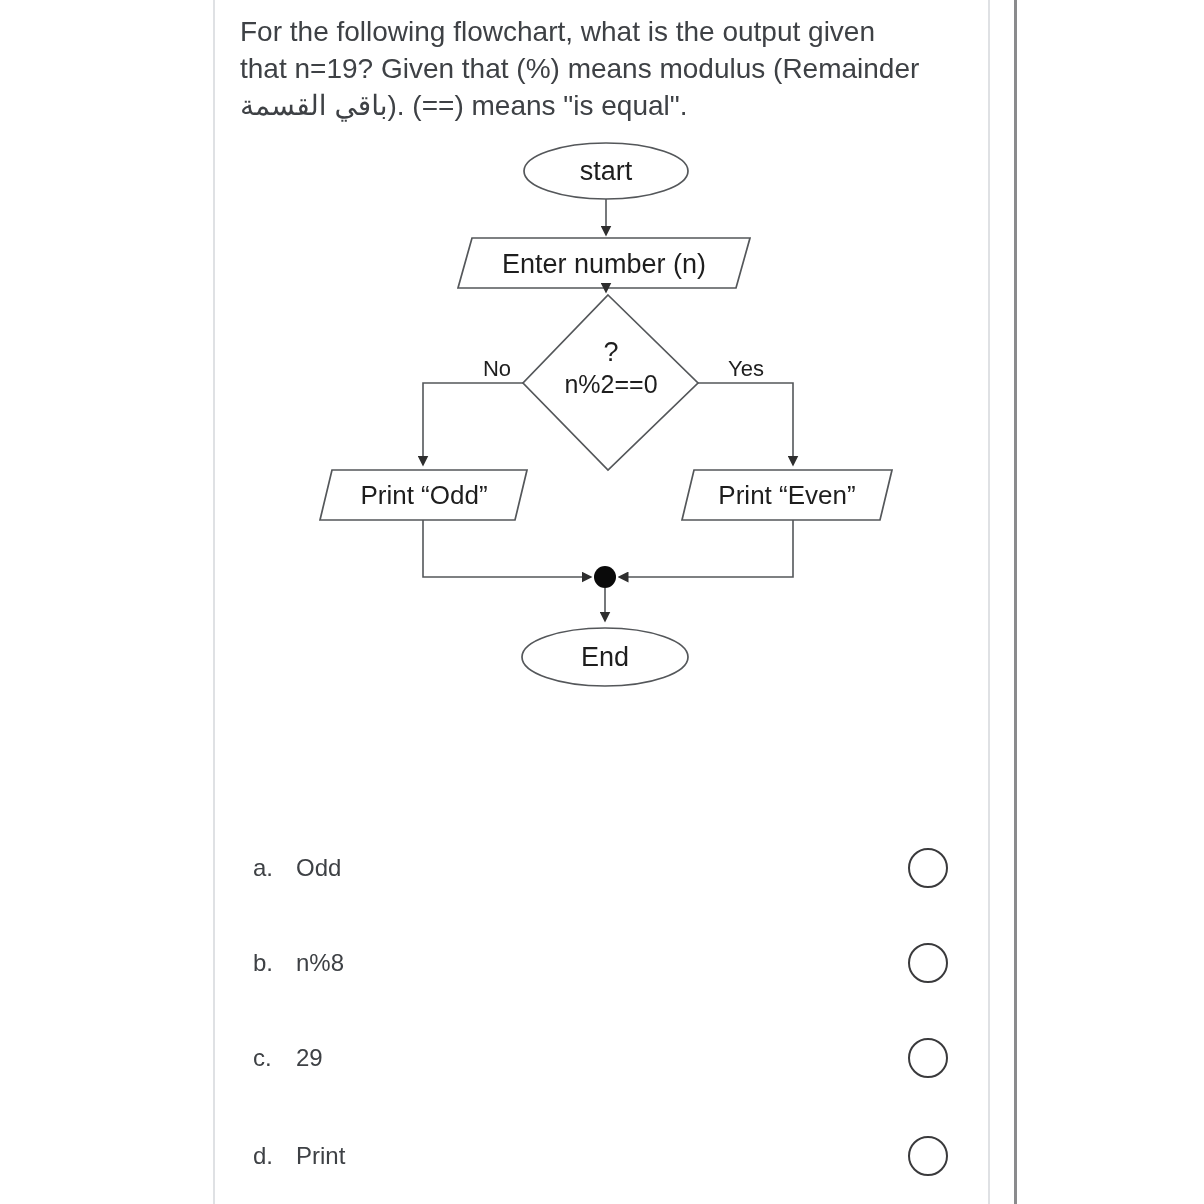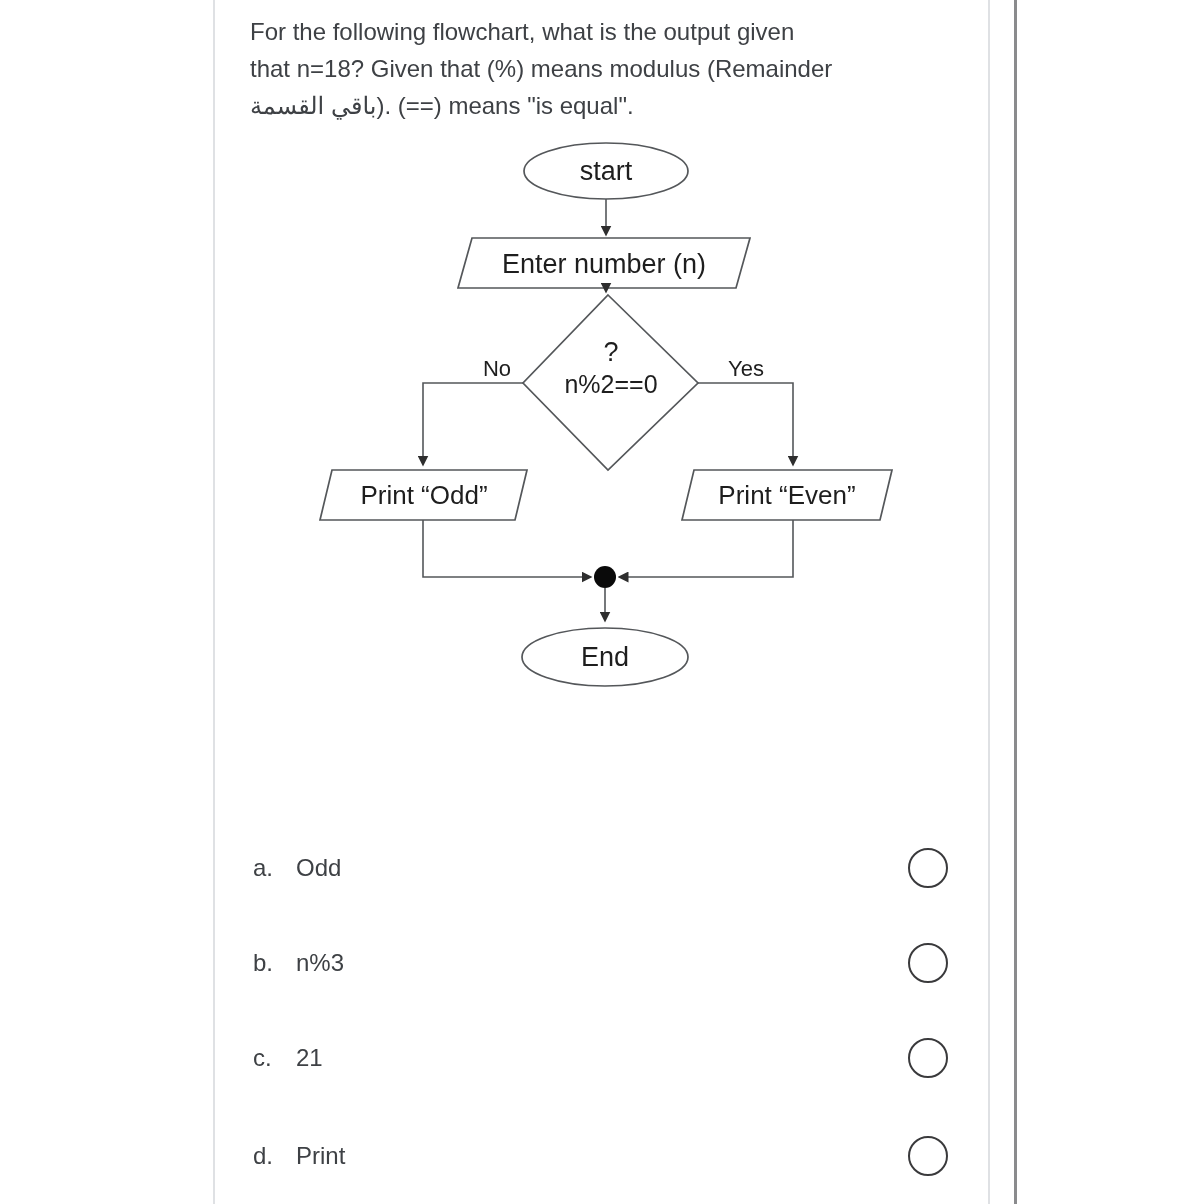--- a/index.html
+++ b/index.html
@@ -10,22 +10,22 @@
   html,body{background:#fff;}
   .page{
     position:relative;width:1204px;height:1204px;background:var(--page-bg);
     font-family:"Liberation Sans", sans-serif;color:var(--text);overflow:hidden;
   }
   .vline{position:absolute;top:0;height:1204px;}
   .vline.left{left:213px;width:2px;background:var(--border);}
   .vline.right{left:988px;width:2px;background:var(--border);}
   .vline.divider{left:1014px;width:3px;background:var(--divider);}
   .question{
-    position:absolute;left:250px;top:13px;width:708px;
-    font-size:24px;line-height:37px;color:var(--text);
+    position:absolute;left:240px;top:13px;width:708px;
+    font-size:28px;line-height:37px;color:var(--text);
   }
   .flowchart{position:absolute;left:300px;top:140px;width:620px;height:560px;}
   .flowchart .shape{fill:#ffffff;stroke:var(--flow-stroke);stroke-width:1.7;}
   .flowchart .edge{fill:none;stroke:var(--flow-stroke);stroke-width:1.6;}
   .flowchart .arrowhead{fill:#2E2E2E;}
   .flowchart .dot{fill:#0A0A0A;stroke:none;}
   .flowchart text{
     font-family:"Liberation Sans", sans-serif;fill:var(--flow-text);
     text-anchor:middle;
   }
@@ -49,21 +49,21 @@
 <body>
 
 <div class="page">
 
   <div class="vline left"></div>
   <div class="vline right"></div>
   <div class="vline divider"></div>
 
   <div class="question">
     <div>For the following flowchart, what is the output given</div>
-    <div>that n=18? Given that (%) means modulus (Remainder</div>
+    <div>that n=19? Given that (%) means modulus (Remainder</div>
     <div>باقي القسمة). (==) means "is equal".</div>
   </div>
 
   <svg class="flowchart" viewBox="300 140 620 560">
     <defs>
       <marker id="arr" markerUnits="userSpaceOnUse" markerWidth="11" markerHeight="11" refX="8.5" refY="5.5" orient="auto-start-reverse">
         <path class="arrowhead" d="M0,0 L11,5.5 L0,11 Z"></path>
       </marker>
     </defs>
 
@@ -104,27 +104,27 @@
   </svg>
 
   <div class="option-row row-a">
     <span class="letter">a.</span>
     <span class="label">Odd</span>
     <span class="radio" role="radio" aria-checked="false"></span>
   </div>
 
   <div class="option-row row-b">
     <span class="letter">b.</span>
-    <span class="label">n%3</span>
+    <span class="label">n%8</span>
     <span class="radio" role="radio" aria-checked="false"></span>
   </div>
 
   <div class="option-row row-c">
     <span class="letter">c.</span>
-    <span class="label">21</span>
+    <span class="label">29</span>
     <span class="radio" role="radio" aria-checked="false"></span>
   </div>
 
   <div class="option-row row-d">
     <span class="letter">d.</span>
     <span class="label">Print</span>
     <span class="radio" role="radio" aria-checked="false"></span>
   </div>
 
 </div>

